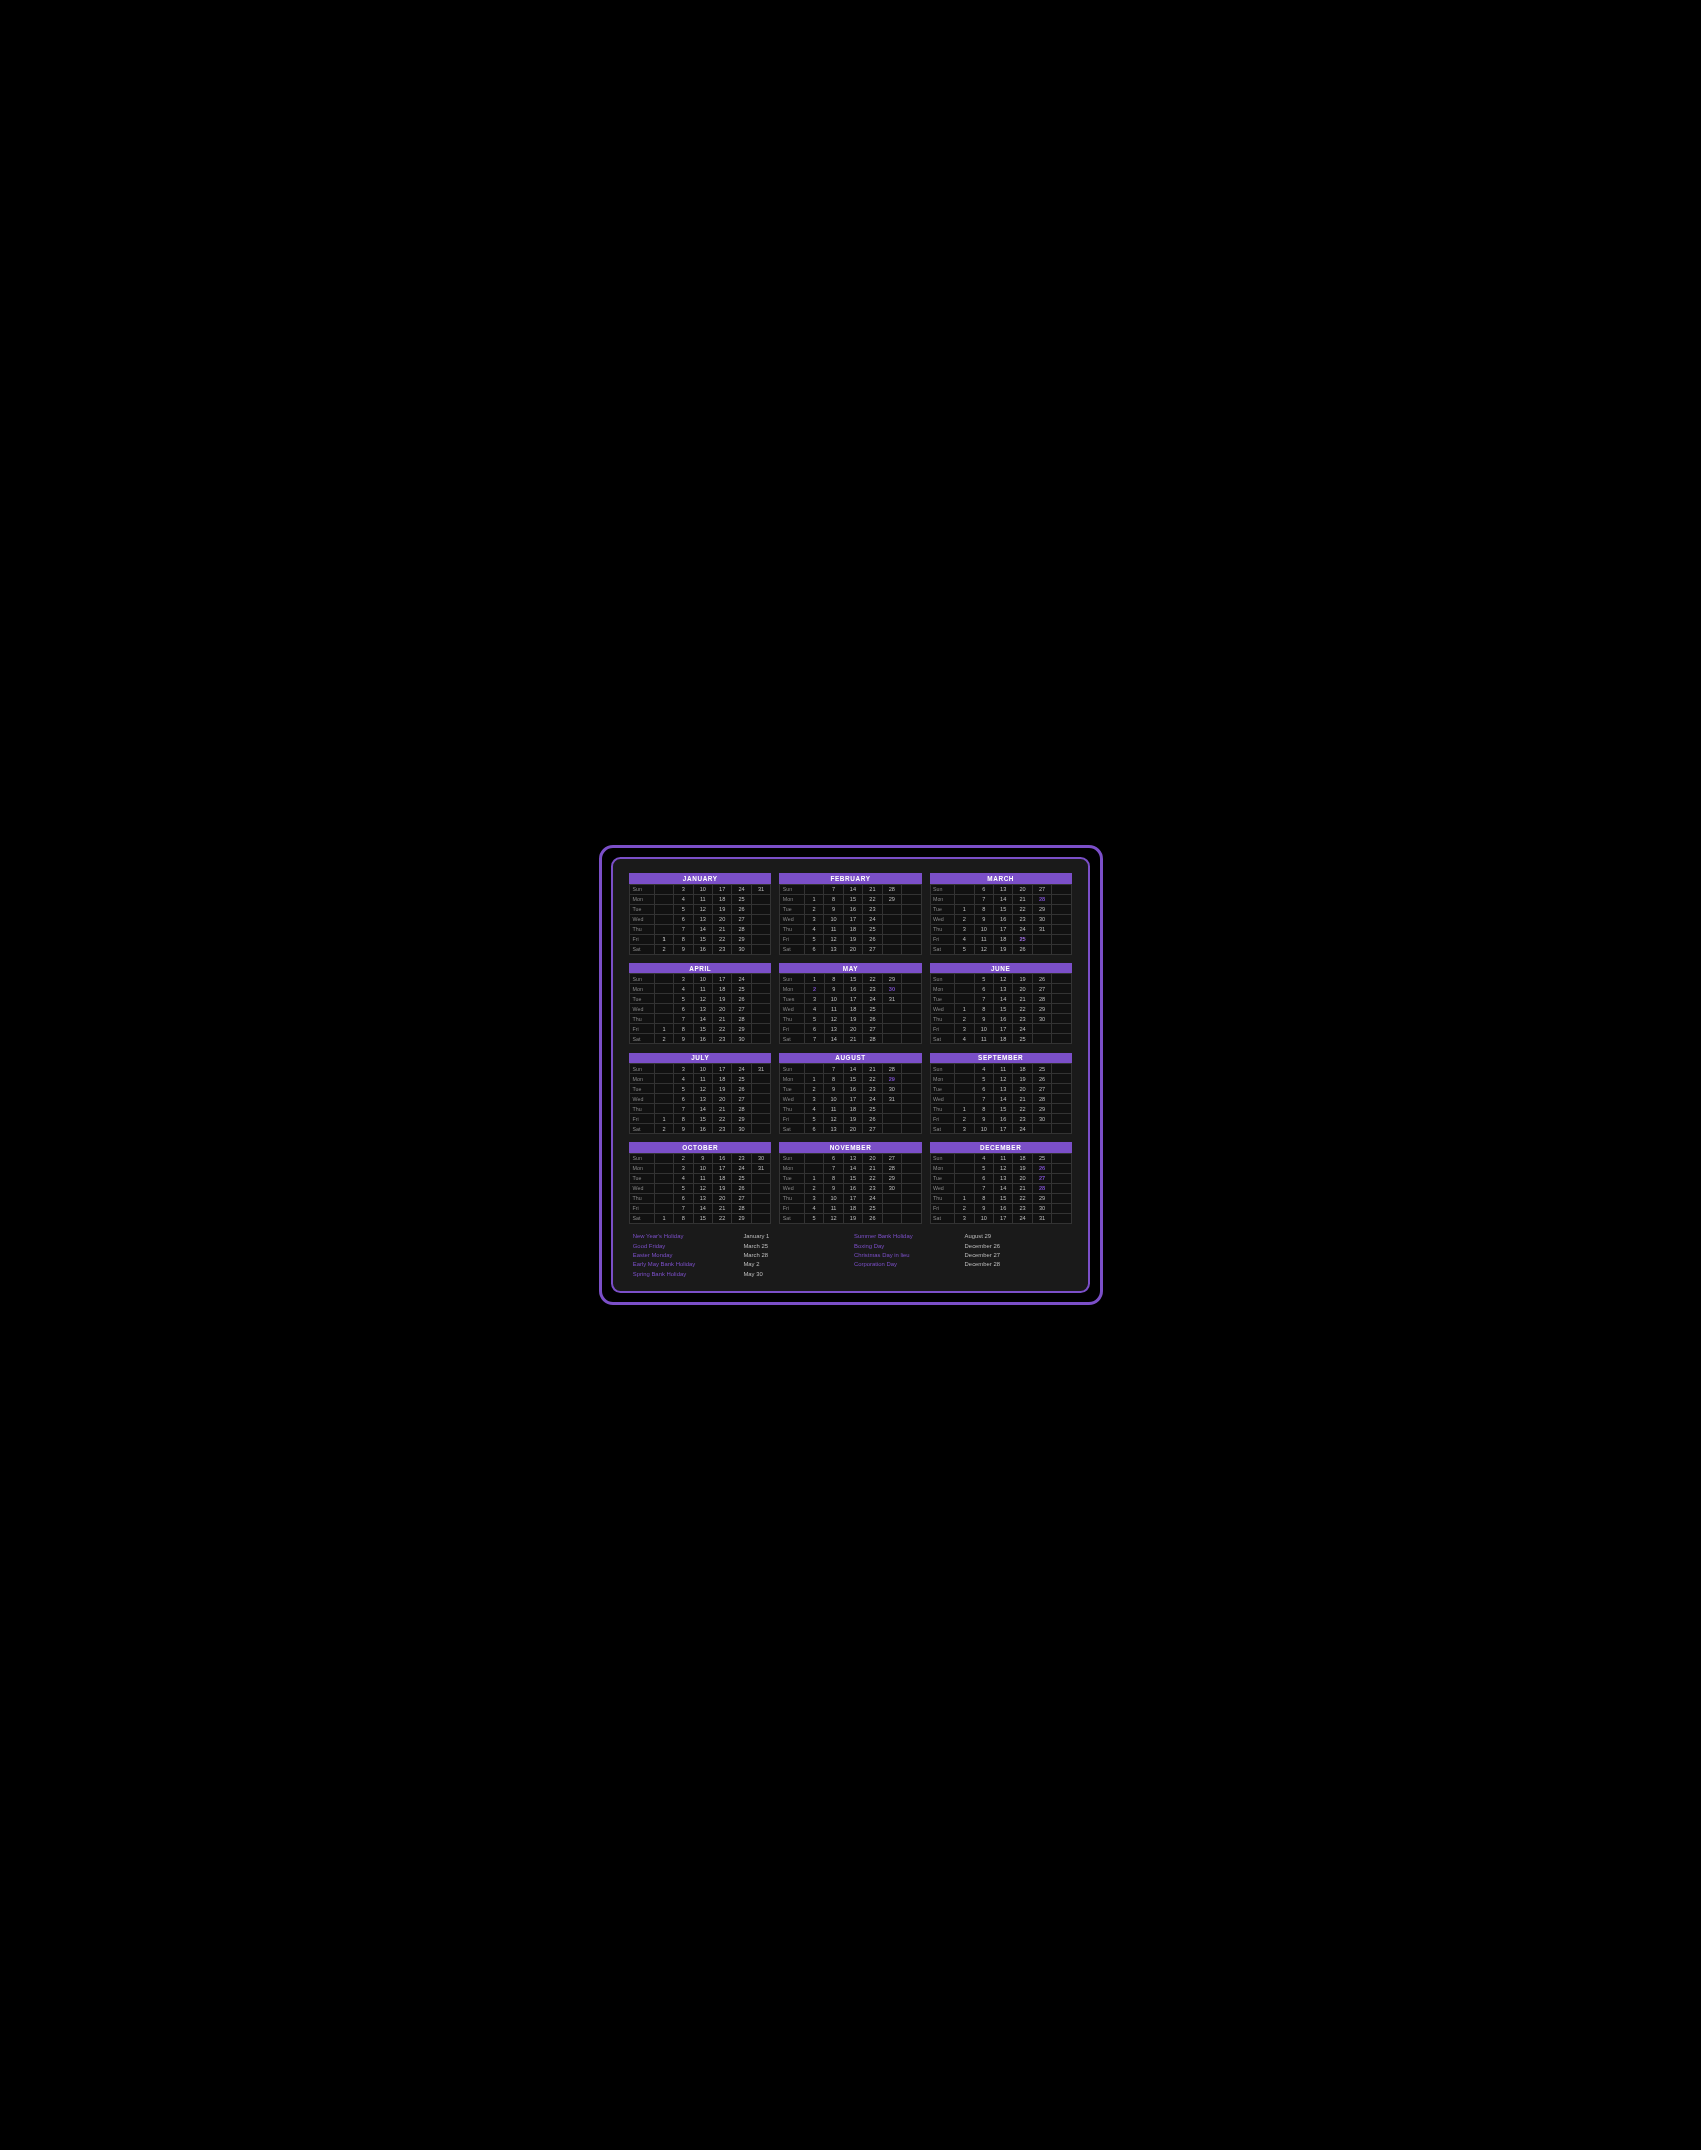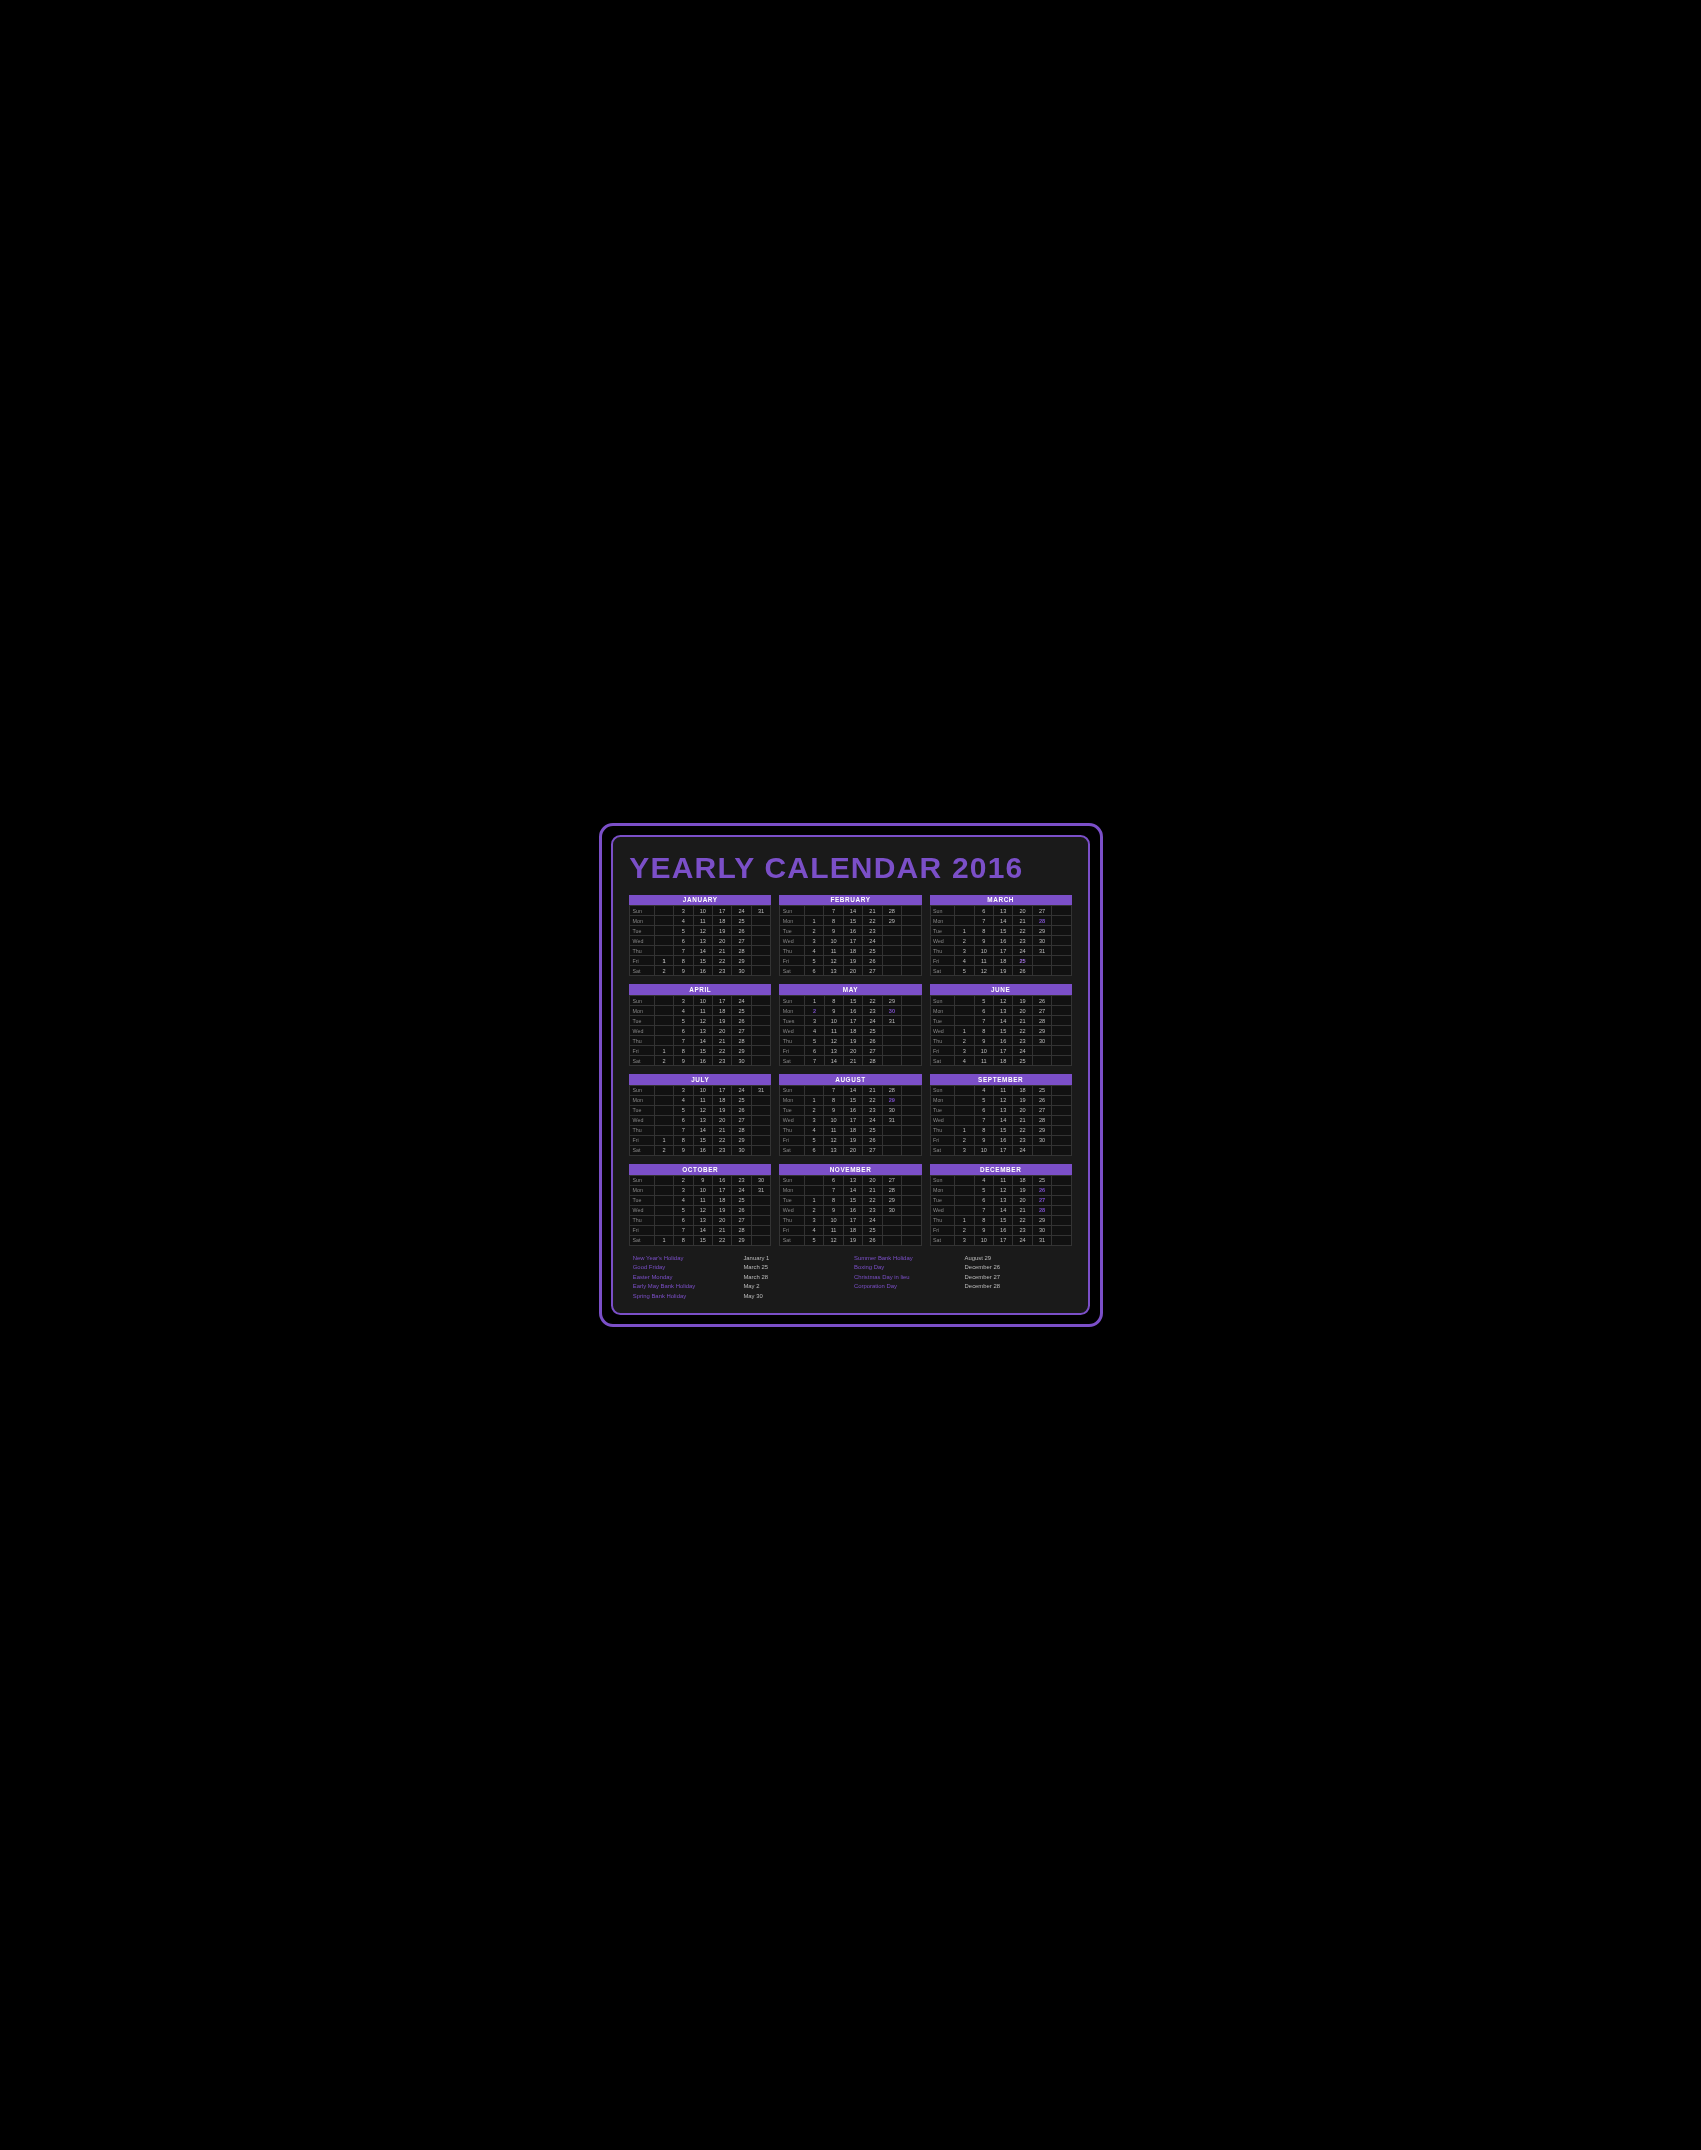--- a/index.html
+++ b/index.html
@@ -107,23 +107,20 @@
       color: #bbb;
       display: block;
       line-height: 1.6;
     }
   </style>
 </head>
 <body>
 
 <div class="outer-container">
   <div class="inner-container">
-    <div class="page-title">
-      <span>YEARLY CALENDAR </span><span style="color:#7b4fc8;">2016</span>
-    </div>
 
     <div class="calendars-grid">
 
       <div class="month-block">
         <div class="month-header">JANUARY</div>
         <table class="month-table">
           <tbody>
               <tr>
                 <td class="day-label">Sun</td>
                 <td></td>

